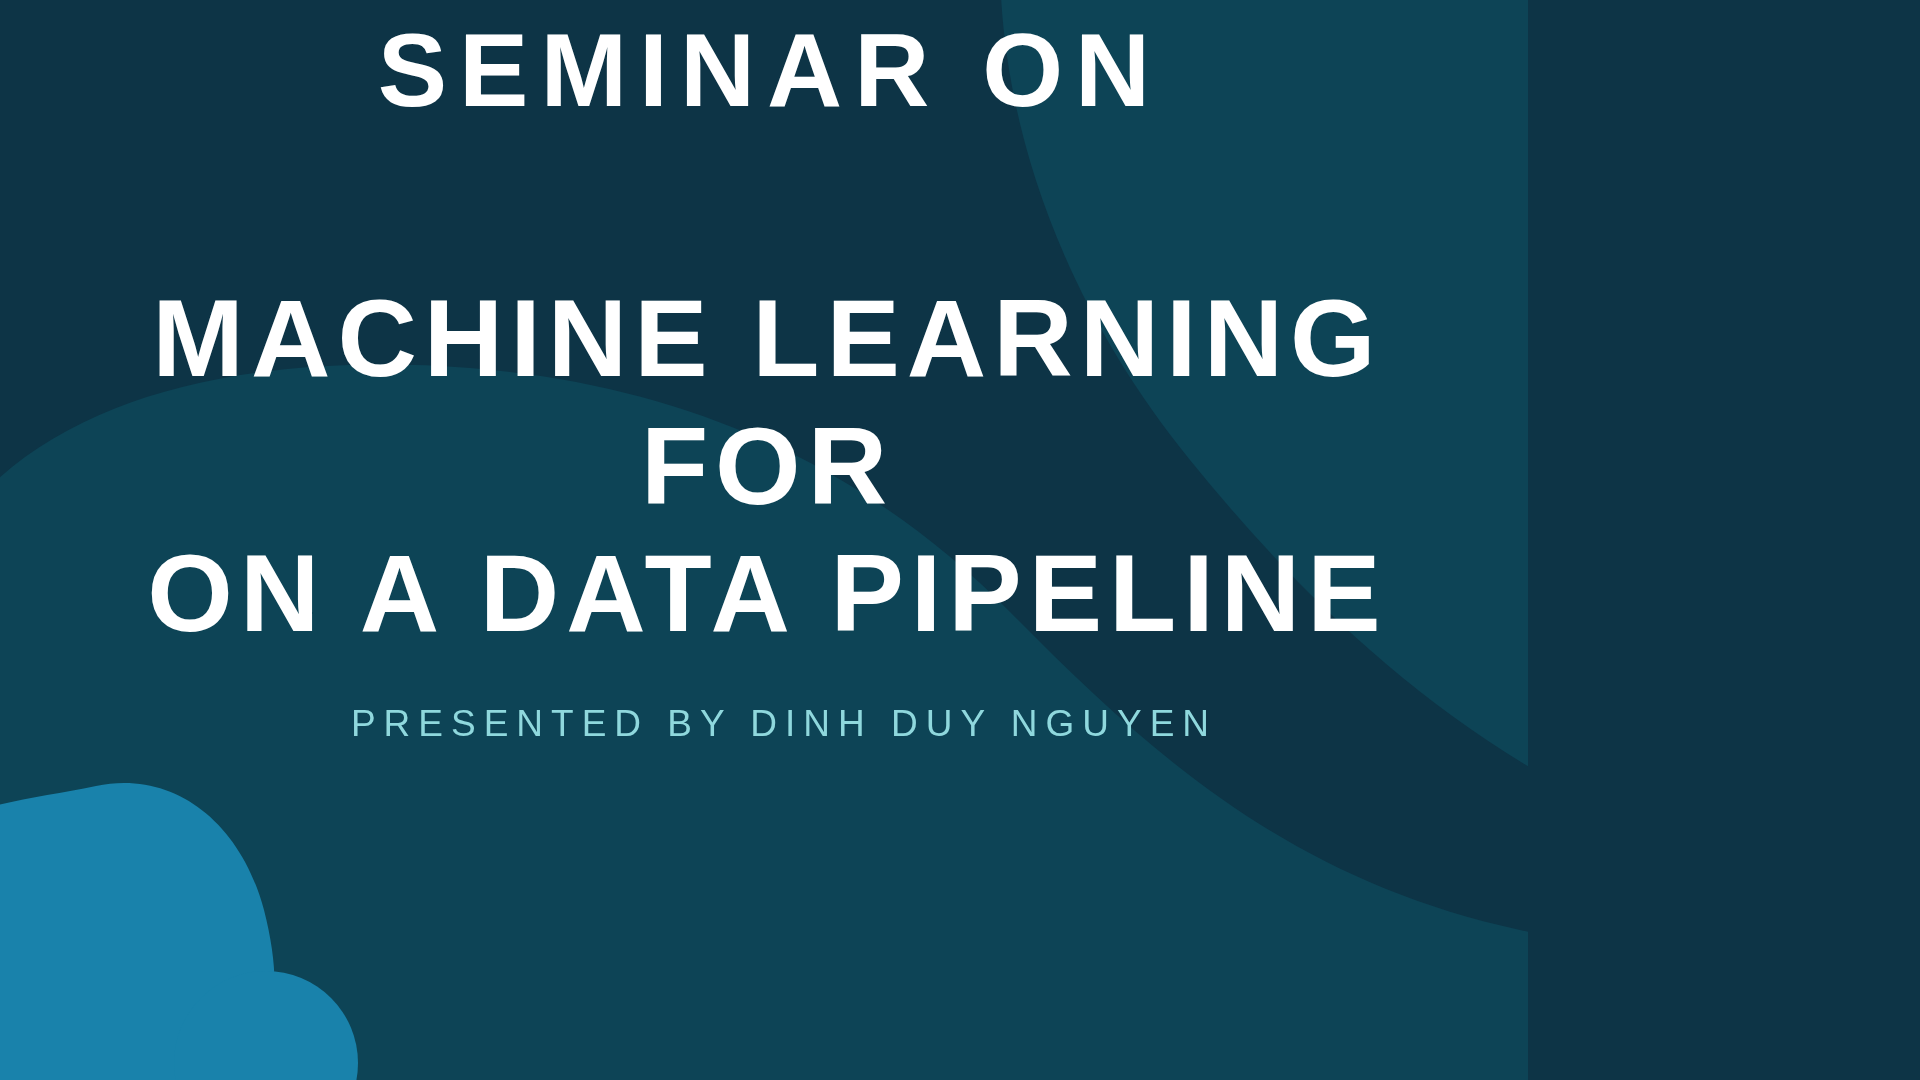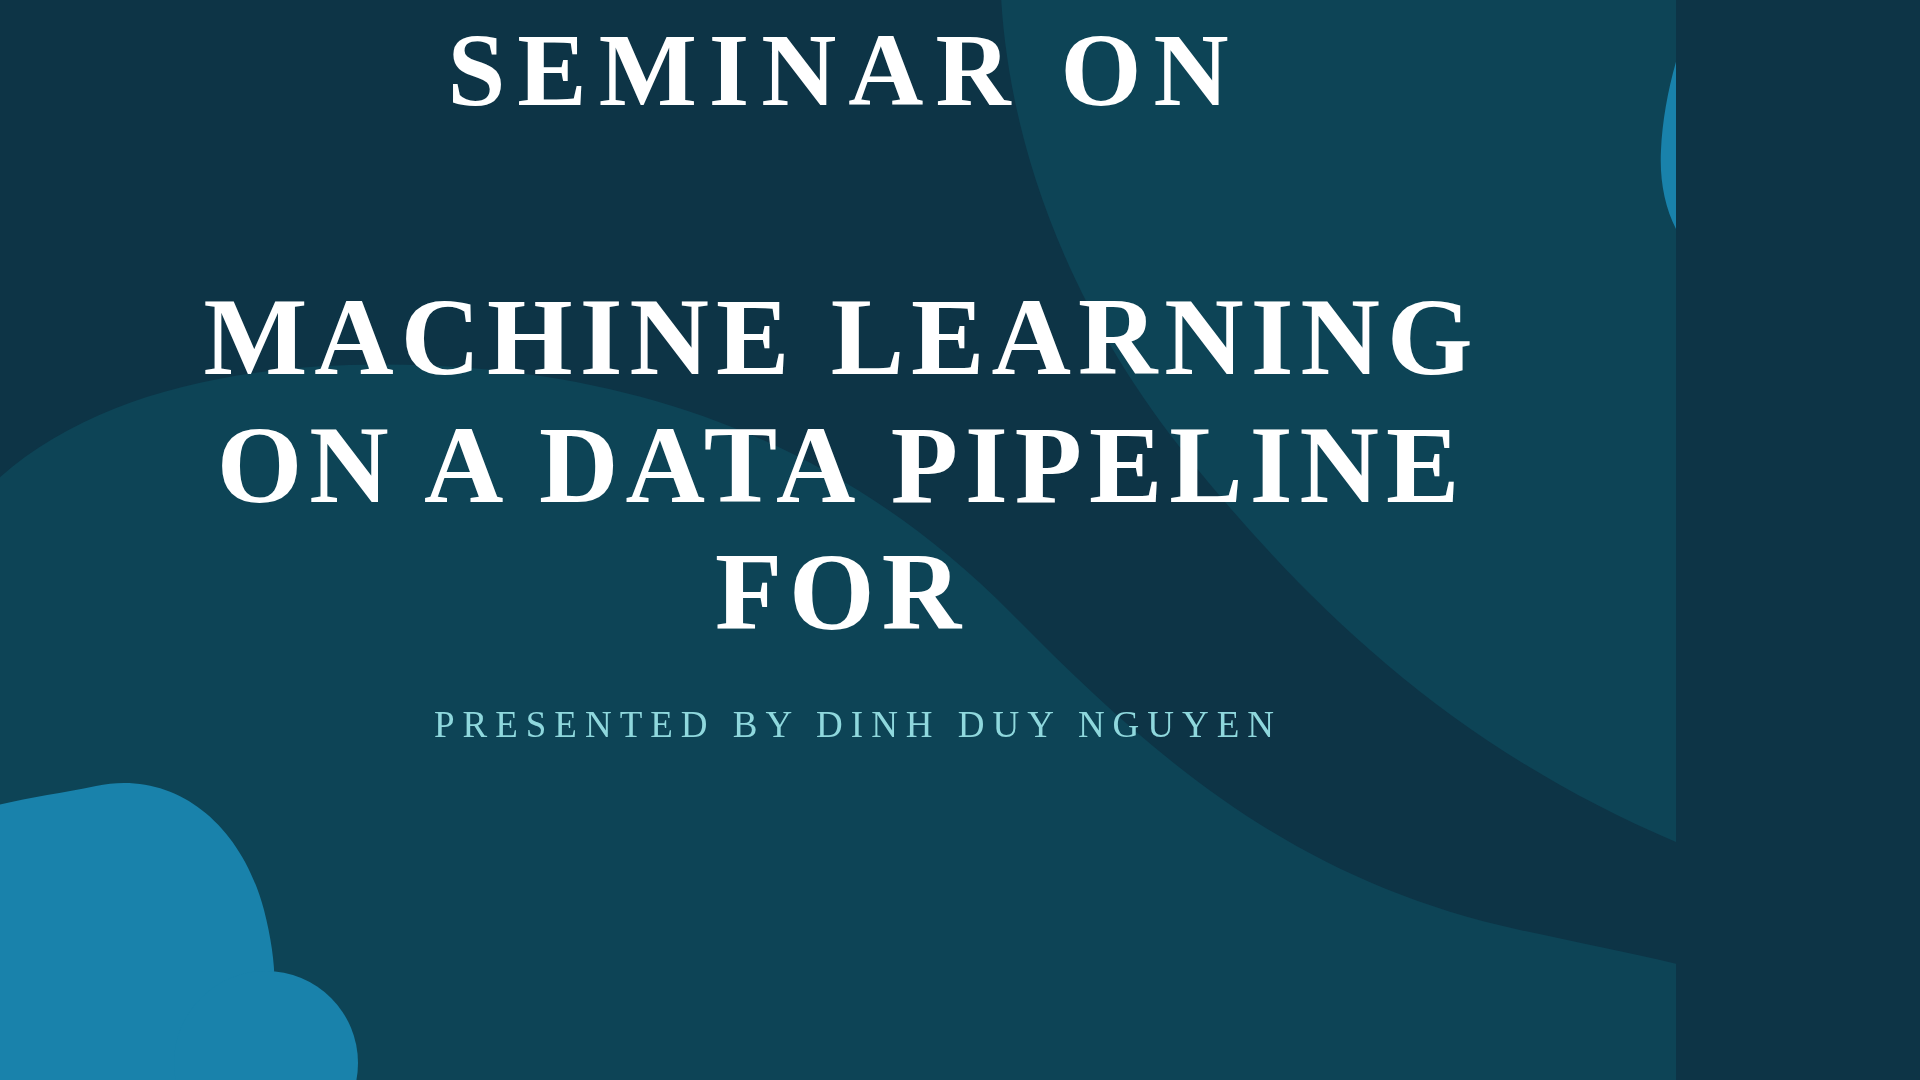--- a/index.html
+++ b/index.html
@@ -3,25 +3,25 @@
 <meta charset="utf-8">
 <title>Seminar Title Slide</title>
 <style>
   html, body {
     margin: 0;
     padding: 0;
     background: #0d3446;
   }
   #slide {
     position: relative;
-    width: 1676px;
+    width: 1528px;
     height: 1080px;
     overflow: hidden;
     background: #0f172a;
-    font-family: Liberation Serif, serif;
+    font-family: Liberation Sans, sans-serif;
   }
   #bg-layer {
     position: absolute;
     inset: 0;
     width: 1920px;
     height: 1080px;
     display: block;
   }
   #content {
     position: absolute;
@@ -119,20 +119,20 @@
 
     <circle cx="266" cy="1063" r="92" fill="#1982ab"></circle>
   </svg>
 
   <div id="content">
 
     <div class="eyebrow">SEMINAR ON</div>
 
     <div class="title-block">
       <div class="title-line l1">MACHINE LEARNING</div>
+      <div class="title-line l3">FOR</div>
       <div class="title-line l2">ON A DATA PIPELINE</div>
-      <div class="title-line l3">FOR</div>
     </div>
 
     <div class="presenter">PRESENTED BY DINH DUY NGUYEN</div>
 
   </div>
 </div>
 
 </body></html>

